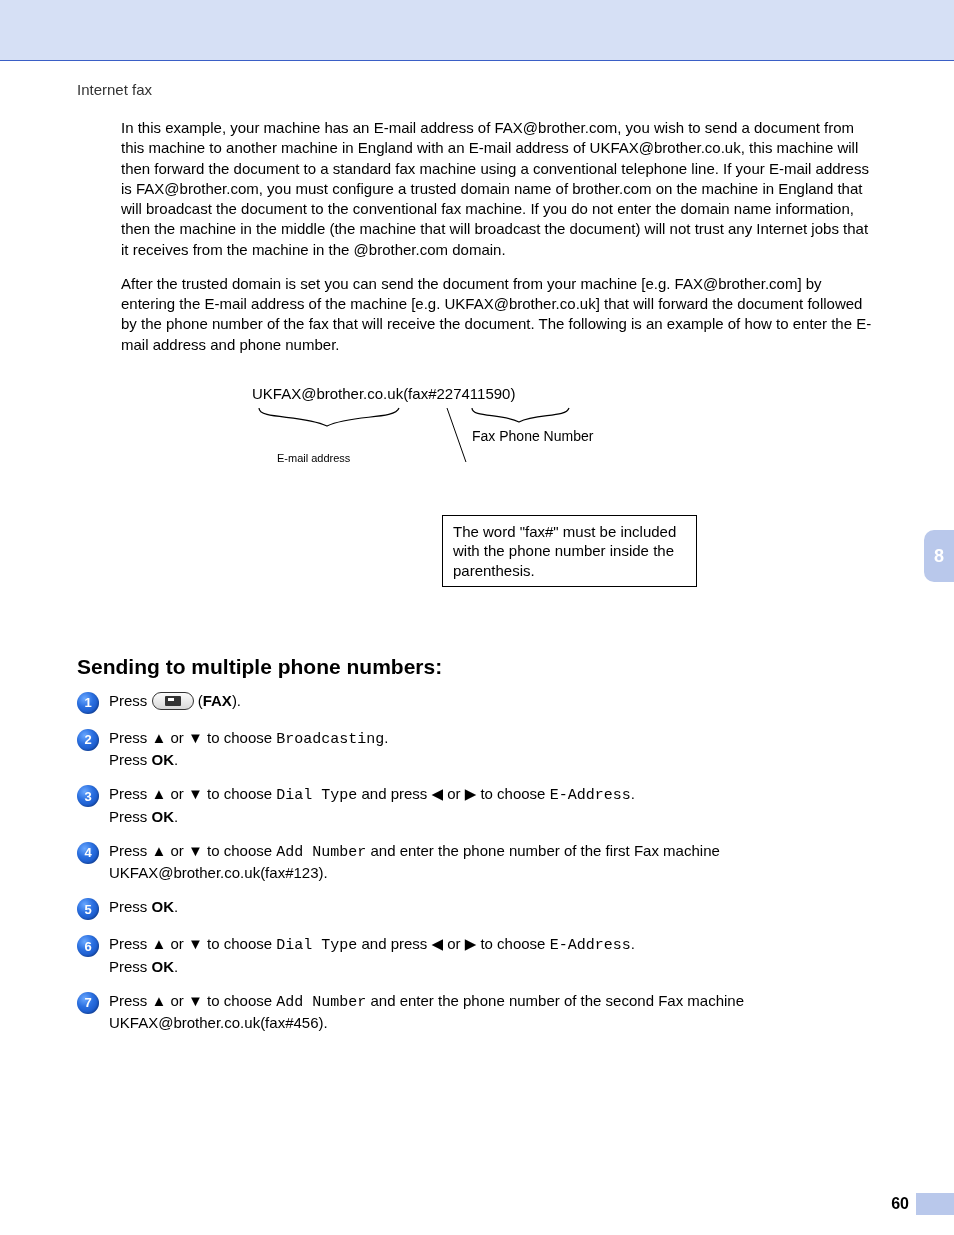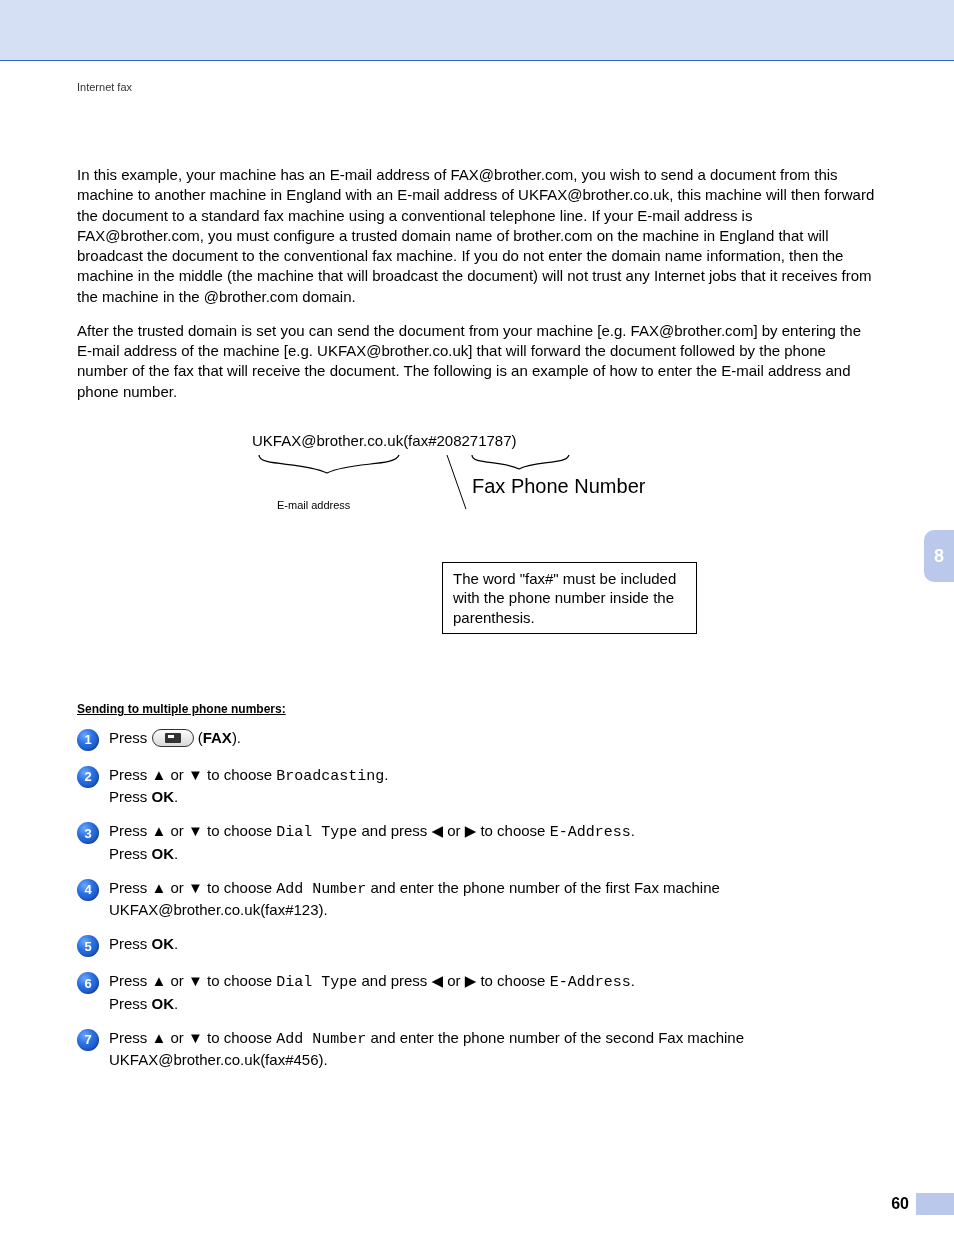--- a/index.html
+++ b/index.html
@@ -19,54 +19,54 @@
     width: 100%;
   }
   .rule {
     border-top: 1px solid #3a5fc6;
     margin: 0 0 0 0;
   }
   .content {
     padding: 20px 77px 0 77px;
   }
   .section-label {
-    font-size: 11px;
+    font-size: 15px;
     color: #333;
-    margin-bottom: 72px;
+    margin-bottom: 20px;
   }
   .para {
     line-height: 1.35;
     margin-bottom: 14px;
+    margin-left: 44px;
   }
   .diagram {
     margin: 30px auto 40px auto;
     width: 460px;
     position: relative;
     height: 230px;
   }
   .d-line1 { font-size: 15px; text-align:left; padding-left:5px;}
   .brace { position: relative; height: 26px; }
   .brace svg { position:absolute; top:0; left:0; }
   .d-labels { position: relative; height: 30px; }
   .d-email { position:absolute; left: 30px; top: 24px; font-size:11px;}
-  .d-faxnum { position:absolute; left: 225px; top: 0px; font-size:20px;}
+  .d-faxnum { position:absolute; left: 225px; top: 0px; font-size:14px;}
   .d-box {
     position:absolute;
     left: 195px; top: 130px;
     width: 255px;
     border: 1px solid #000;
     padding: 6px 10px;
     font-size: 15px;
     line-height: 1.3;
   }
   .subhead {
     font-weight: bold;
-    font-size: 12px;
+    font-size: 21px;
     margin: 30px 0 10px 0;
-    text-decoration: underline;
   }
   .steps { margin-top: 12px; }
   .step {
     display: flex;
     align-items: flex-start;
     margin-bottom: 14px;
   }
   .badge {
     flex: 0 0 22px;
     width: 22px; height: 22px;
@@ -143,21 +143,21 @@
 <div class="top-band"></div>
 <div class="rule"></div>
 
 <div class="content">
   <div class="section-label">Internet fax</div>
 
   <p class="para">In this example, your machine has an E-mail address of FAX@brother.com, you wish to send a document from this machine to another machine in England with an E-mail address of UKFAX@brother.co.uk, this machine will then forward the document to a standard fax machine using a conventional telephone line. If your E-mail address is FAX@brother.com, you must configure a trusted domain name of brother.com on the machine in England that will broadcast the document to the conventional fax machine. If you do not enter the domain name information, then the machine in the middle (the machine that will broadcast the document) will not trust any Internet jobs that it receives from the machine in the @brother.com domain.</p>
   <p class="para">After the trusted domain is set you can send the document from your machine [e.g. FAX@brother.com] by entering the E-mail address of the machine [e.g. UKFAX@brother.co.uk] that will forward the document followed by the phone number of the fax that will receive the document. The following is an example of how to enter the E-mail address and phone number.</p>
 
   <div class="diagram">
-    <div class="d-line1">UKFAX@brother.co.uk(fax#208271787)</div>
+    <div class="d-line1">UKFAX@brother.co.uk(fax#227411590)</div>
     <div class="brace">
       <svg width="460" height="60">
 
         <path d="M12 6 C12 18, 55 12, 80 24 C105 12, 148 18, 152 6" stroke="#000" fill="none" stroke-width="1.2"></path>
 
         <path d="M225 6 C225 16, 255 11, 272 20 C289 11, 319 16, 322 6" stroke="#000" fill="none" stroke-width="1.2"></path>
 
         <line x1="200" y1="6" x2="240" y2="120" stroke="#000" stroke-width="1"></line>
       </svg>
     </div>

